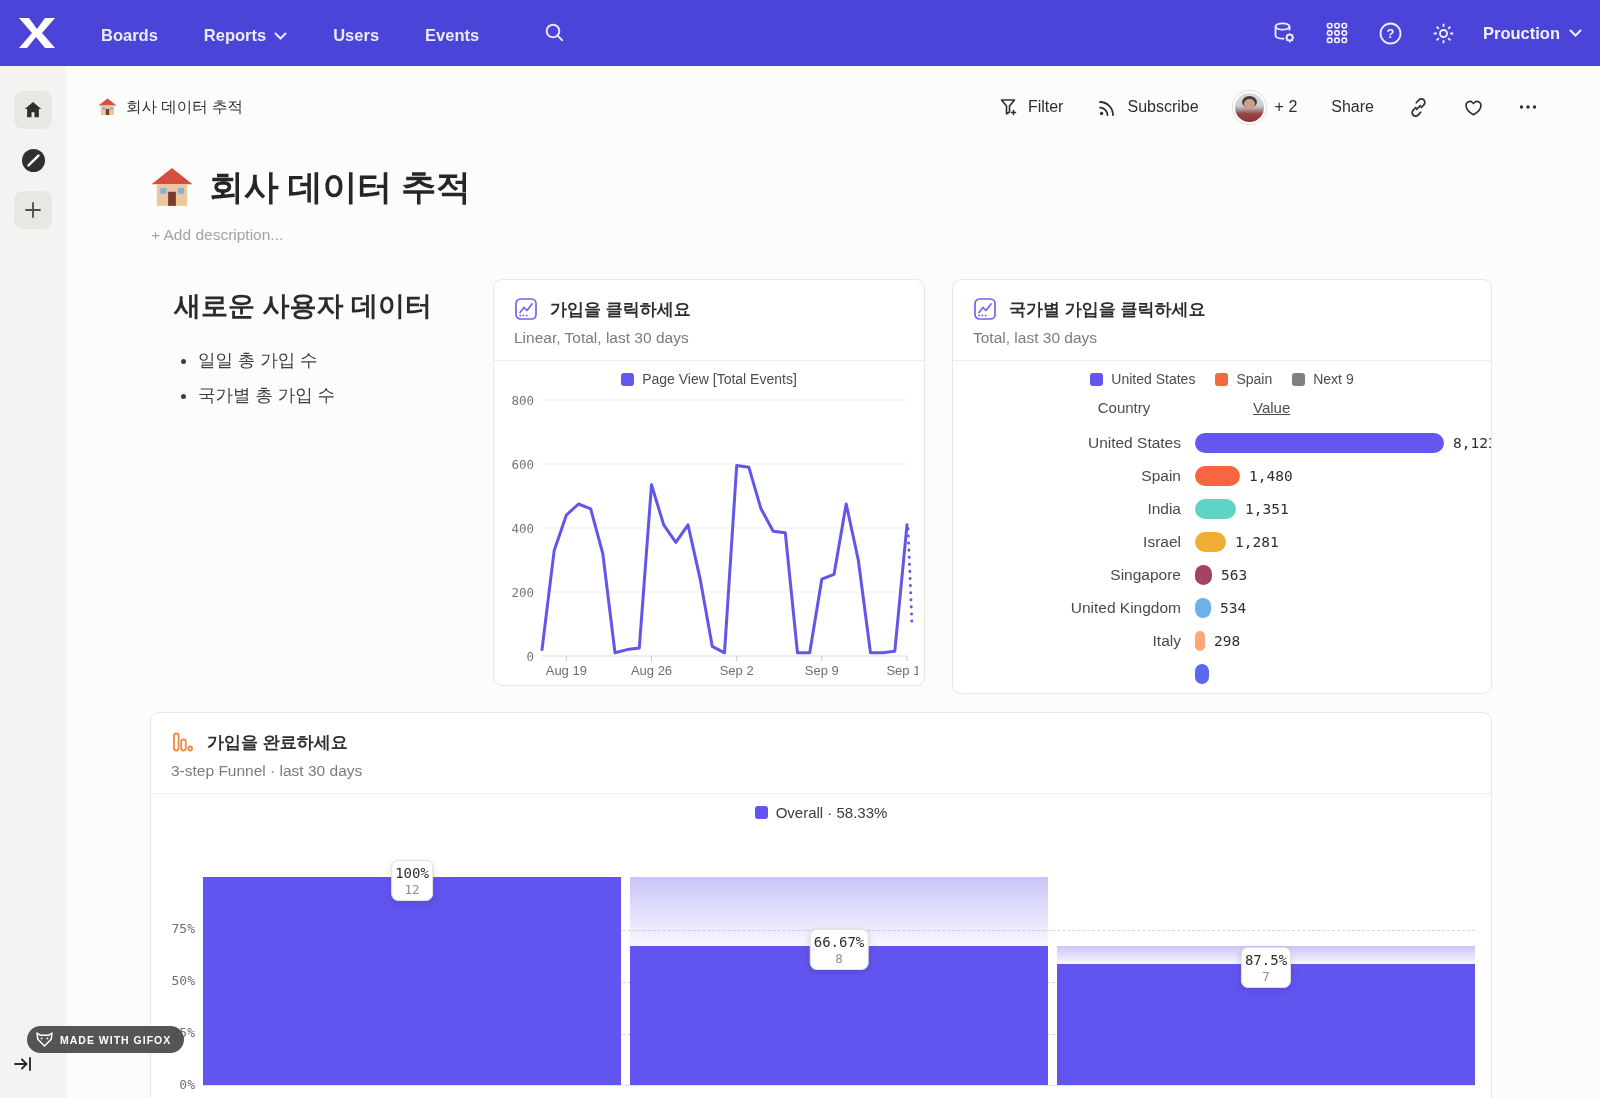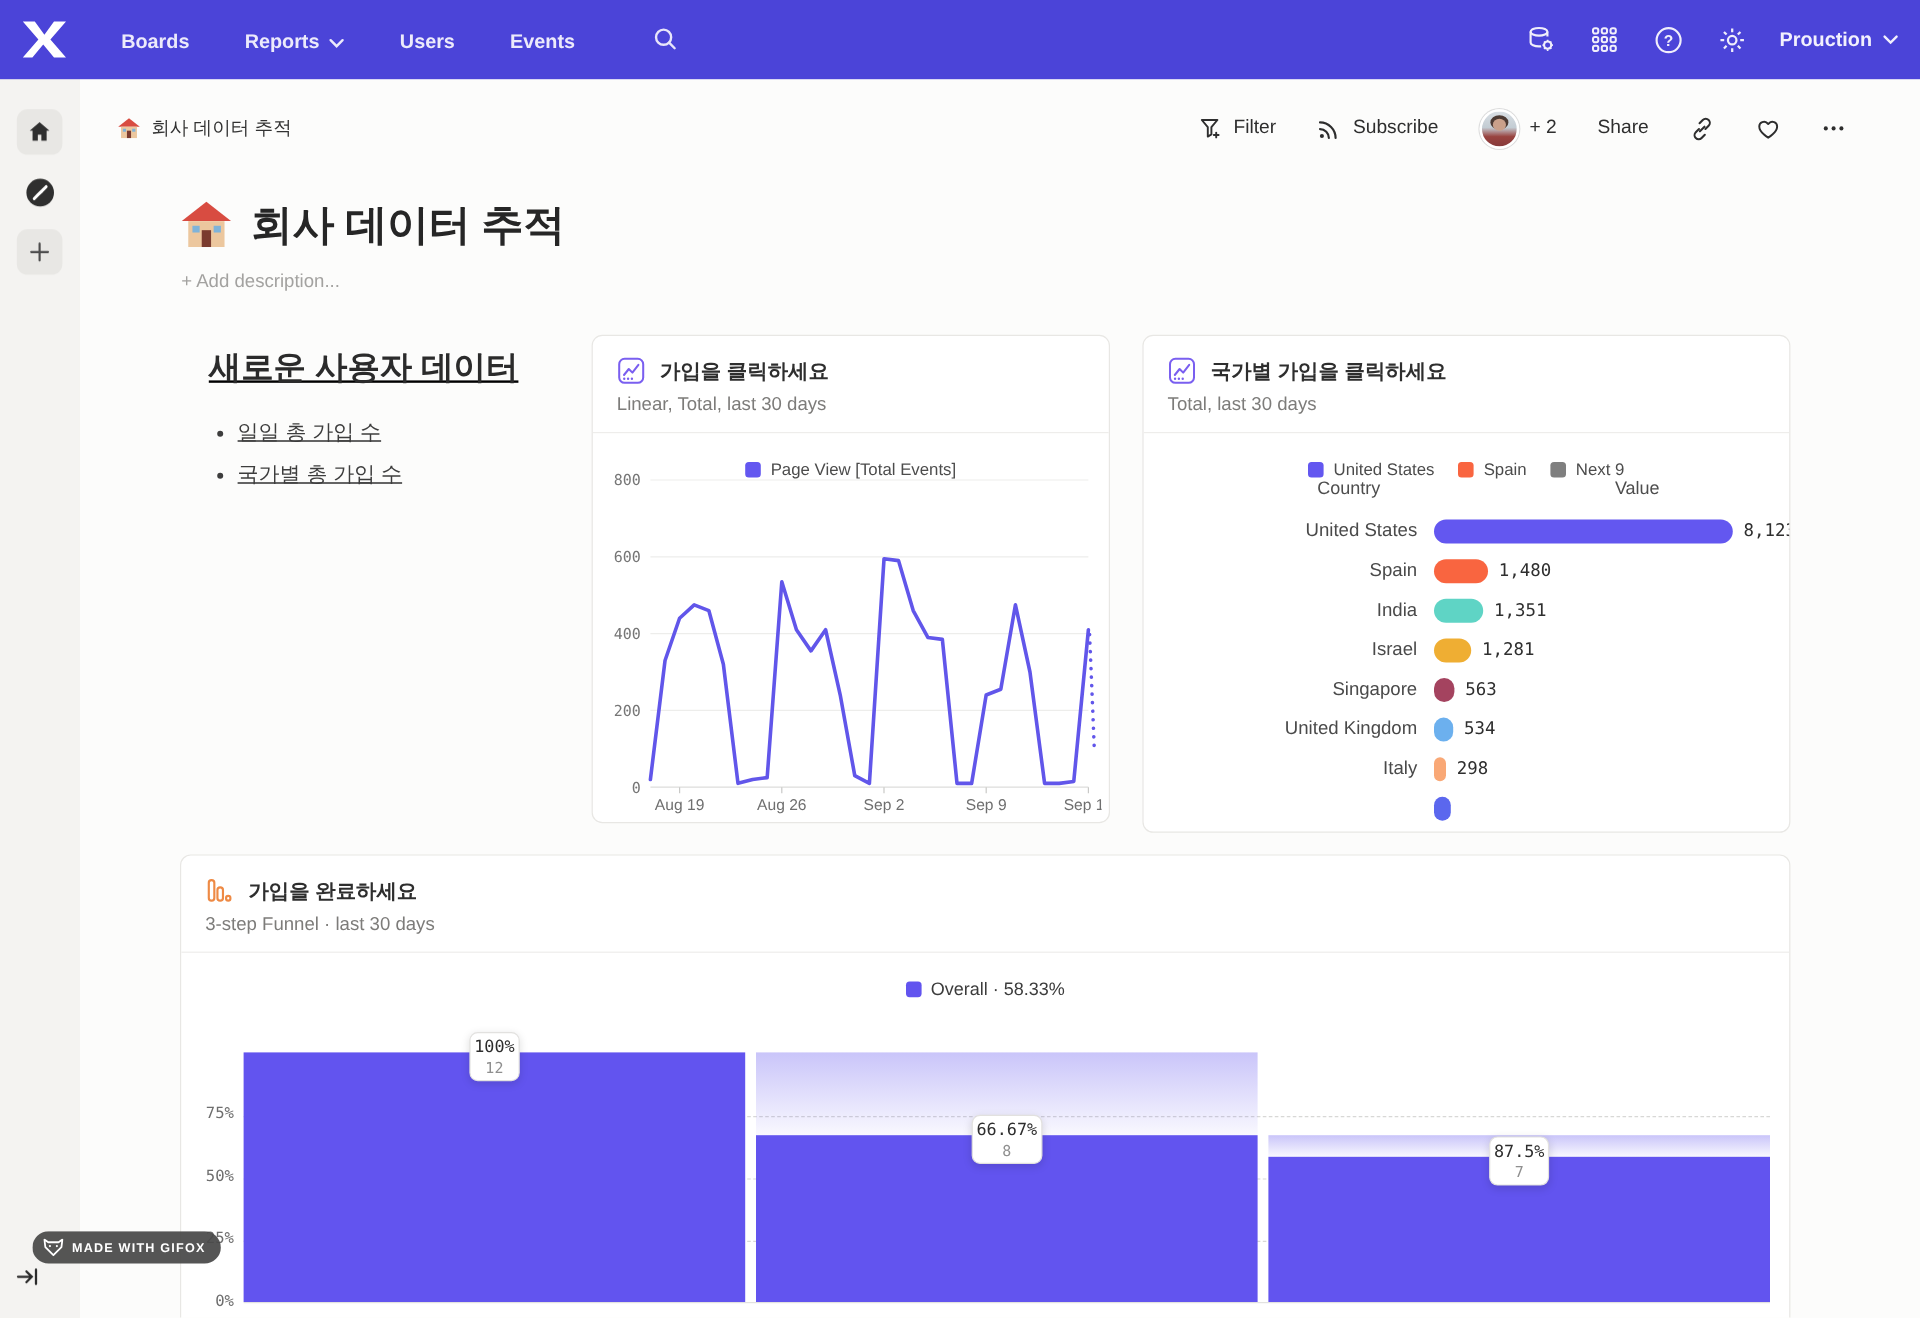--- a/index.html
+++ b/index.html
@@ -42,37 +42,37 @@
   .page-title{position:absolute;left:84px;top:98px;display:flex;align-items:center;gap:15px;cursor:text;}
   .page-title h1{margin:0;font-size:35px;font-weight:700;color:#262626;letter-spacing:-.3px;}
   .page-desc{position:absolute;left:85px;top:160px;font-size:15.5px;color:#a3a2a0;cursor:text;}
 
   
   .card{position:absolute;background:#fff;border:1px solid #e8e7e4;border-radius:9px;overflow:hidden;}
   .card-head{position:absolute;left:20px;top:17px;display:flex;align-items:center;gap:12px;}
   .card-title{font-size:17px;font-weight:700;color:#2e2e2e;}
   .card-sub{position:absolute;left:20px;top:49px;font-size:15.5px;color:#7d7c7a;}
   .card-divider{position:absolute;left:0;right:0;top:80px;border-top:1px solid #eeedeb;}
-  .legend-row{position:absolute;left:0;right:0;top:91px;display:flex;justify-content:center;align-items:center;gap:20px;margin-top:12px;}
+  .legend-row{position:absolute;left:0;right:0;top:91px;display:flex;justify-content:center;align-items:center;gap:20px;}
   .legend-item{display:flex;align-items:center;gap:8px;font-size:14px;color:#4c4c4c;cursor:pointer;}
   .legend-sq{width:13px;height:13px;border-radius:3px;}
 
   
-  .text-card{position:absolute;left:108px;top:222px;width:300px;text-decoration:underline;}
+  .text-card{position:absolute;left:108px;top:222px;width:300px;}
   .text-card h2{margin:0;font-size:27px;font-weight:700;color:#2b2b2b;}
   .text-card ul{margin:24px 0 0 0;padding-left:24px;}
   .text-card li{font-size:17.5px;color:#3d3d3d;margin-bottom:11px;}
 
   #line-card{left:427px;top:213px;width:430px;height:405px;}
   #line-chart{position:absolute;left:10px;top:112px;width:414px;height:287px;cursor:crosshair;}
 
   #country-card{left:886px;top:213px;width:538px;height:413px;}
   .col-heads{position:absolute;top:119px;left:0;right:0;font-size:15px;color:#4e4e4e;}
   .col-country{position:absolute;left:96px;width:150px;text-align:center;}
-  .col-value{position:absolute;left:300px;width:130px;text-align:right;}
+  .col-value{position:absolute;left:300px;width:130px;text-align:left;text-decoration:underline;}
   #country-rows{position:absolute;left:0;right:0;top:146px;}
   .c-row{height:33px;display:flex;align-items:center;cursor:pointer;}
   .c-label{width:228px;text-align:right;padding-right:0;font-size:15.5px;color:#4a4a4a;flex:0 0 228px;}
   .c-bar{height:20px;border-radius:10px;margin-left:14px;flex:0 0 auto;}
   .c-val{margin-left:9px;font-size:14.5px;color:#2f2f2f;}
 
   #funnel-card{left:84px;top:646px;width:1340px;height:430px;}
   #funnel-plot{position:absolute;left:52px;right:16px;top:140px;height:233px;}
   .f-grid{position:absolute;left:0;right:0;height:0;border-top:1px dashed #d8d8d6;}
   .f-base{position:absolute;left:0;right:0;bottom:0;height:1px;background:#e2e2e0;}

